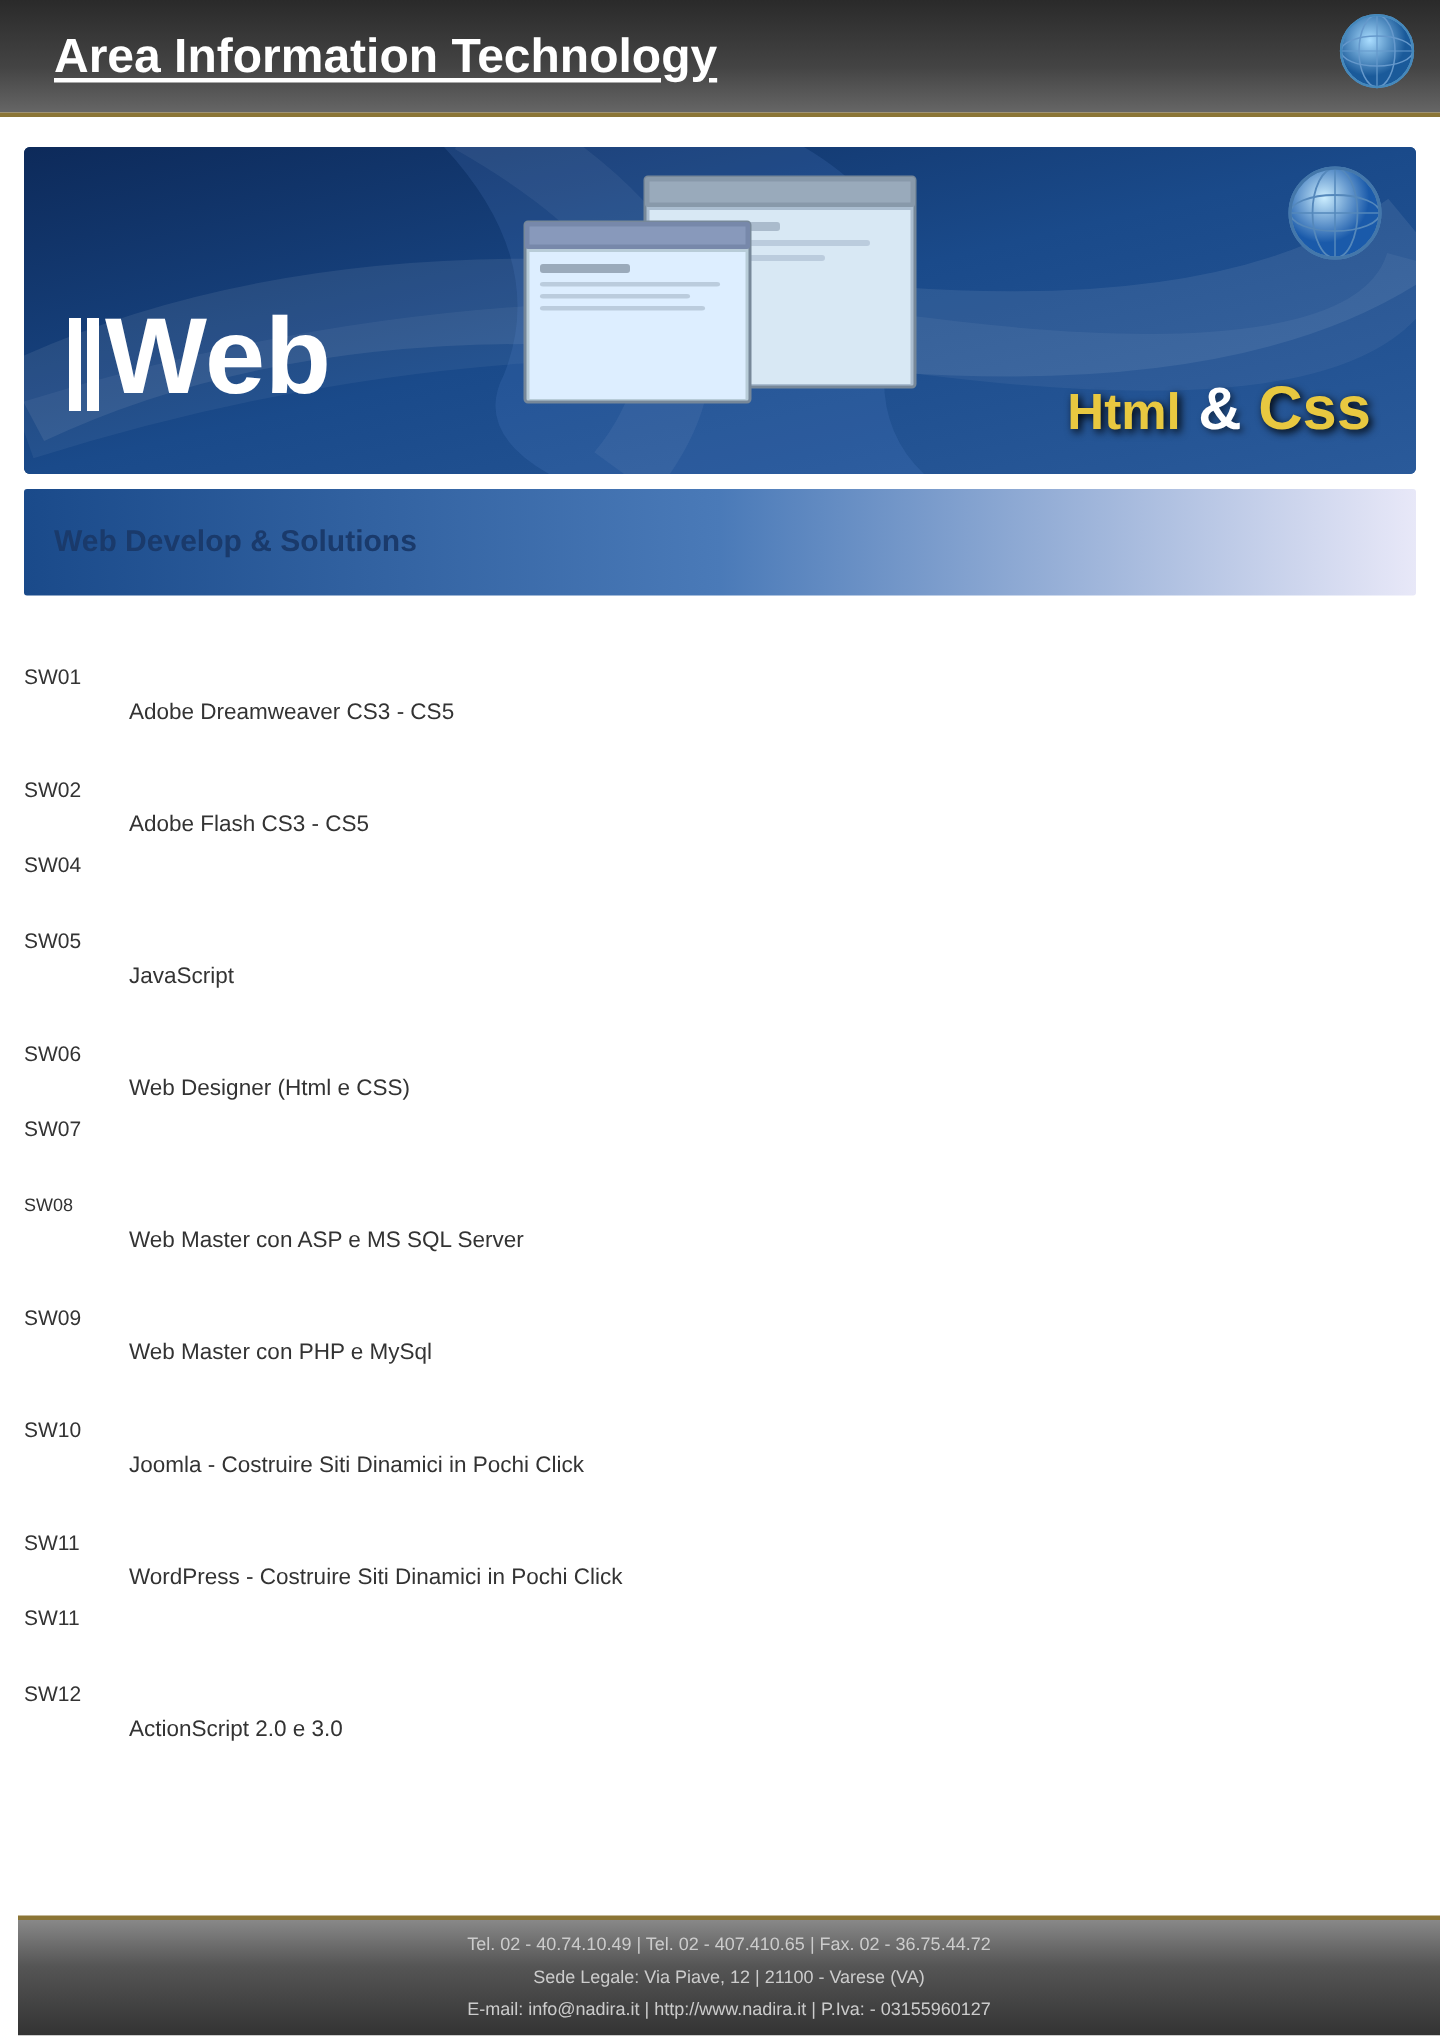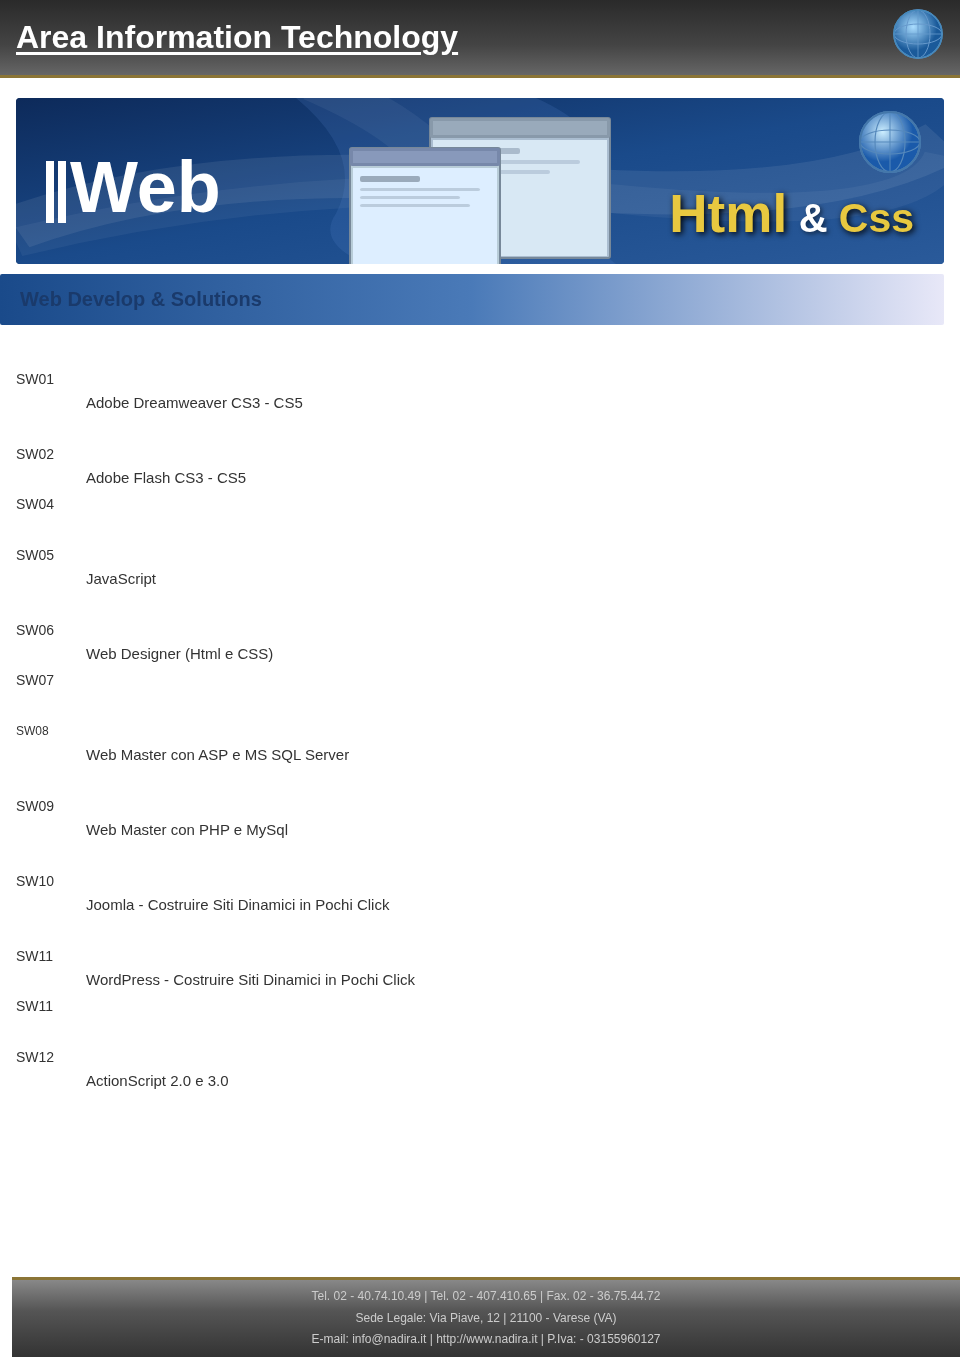--- a/index.html
+++ b/index.html
@@ -20,33 +20,34 @@
       padding: 0 16px;
       position: relative;
       border-bottom: 3px solid #8B7536;
     }
     .header-title {
       color: #ffffff;
       font-size: 32px;
       font-weight: bold;
       text-decoration: underline;
       text-underline-offset: 4px;
+      margin-left: 20px;
     }
     .header-globe {
       position: absolute;
       right: 16px;
       top: 8px;
       width: 52px;
       height: 52px;
     }
 
     
     .banner {
       margin: 20px 16px 0 16px;
-      height: 166px;
+      height: 218px;
       background: linear-gradient(135deg, #1a3a6b 0%, #0d2a5a 30%, #1a4a8a 60%, #2a5a9a 100%);
       border-radius: 4px;
       position: relative;
       overflow: hidden;
       display: flex;
       align-items: flex-end;
     }
 
     
     .banner::before {
@@ -121,23 +122,23 @@
       height: 200px;
       z-index: 2;
       display: flex;
       align-items: flex-end;
       justify-content: center;
       gap: 10px;
     }
 
     
     .section-title-bar {
-      margin: 10px 16px 0 0;
+      margin: 10px 16px 0 16px;
       background: linear-gradient(to right, #1a4a8a, #4a7ab8, #e8e8f8);
-      padding: 14px 20px;
+      padding: 24px 20px;
       border-radius: 2px;
     }
     .section-title {
       color: #1a3a6b;
       font-size: 20px;
       font-weight: bold;
     }
 
     
     .course-list {
@@ -256,21 +257,21 @@
       <span style="display:inline-flex;gap:4px;align-items:flex-end;">
         <span style="display:inline-block;width:8px;height:62px;background:#ffffff;vertical-align:bottom;"></span>
         <span style="display:inline-block;width:8px;height:62px;background:#ffffff;vertical-align:bottom;"></span>
         <span style="font-size:72px;font-weight:bold;color:#ffffff;line-height:1;">Web</span>
       </span>
     </div>
   </div>
 
   <div class="banner-html-css">
     <div class="html-css-text">
-      <span style="color:#e8c840;font-weight:bold;font-size:53px;text-shadow:2px 2px 6px #000;">Html</span>
+      <span style="color:#e8c840;font-weight:bold;font-size:34px;text-shadow:2px 2px 6px #000;">Html</span>
       <span class="ampersand" style="color:#ffffff;font-size:40px;font-weight:bold;"> &amp; </span>
       <span style="color:#e8c840;font-weight:bold;font-size:41px;text-shadow:2px 2px 6px #000;">Css</span>
     </div>
   </div>
 
   <svg style="position:absolute;top:10px;right:20px;width:68px;height:68px;z-index:3;" viewBox="0 0 68 68">
     <defs>
       <radialGradient id="globeGrad2" cx="38%" cy="33%">
         <stop offset="0%" stop-color="#cceeff"></stop>
         <stop offset="100%" stop-color="#1a5aaa"></stop>

